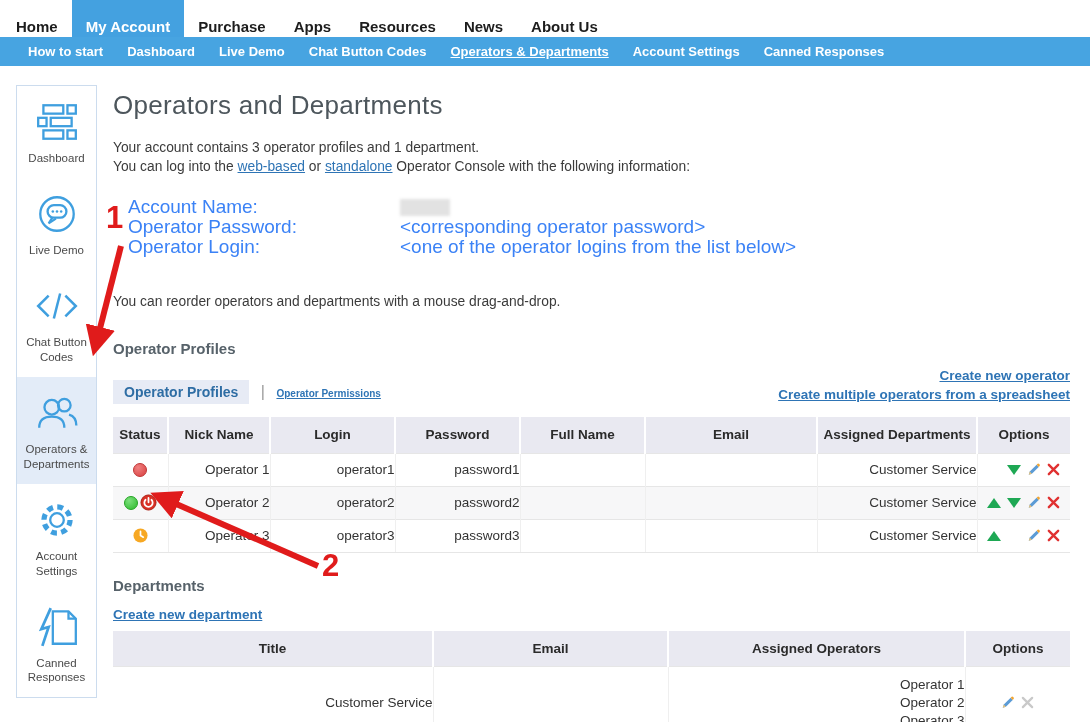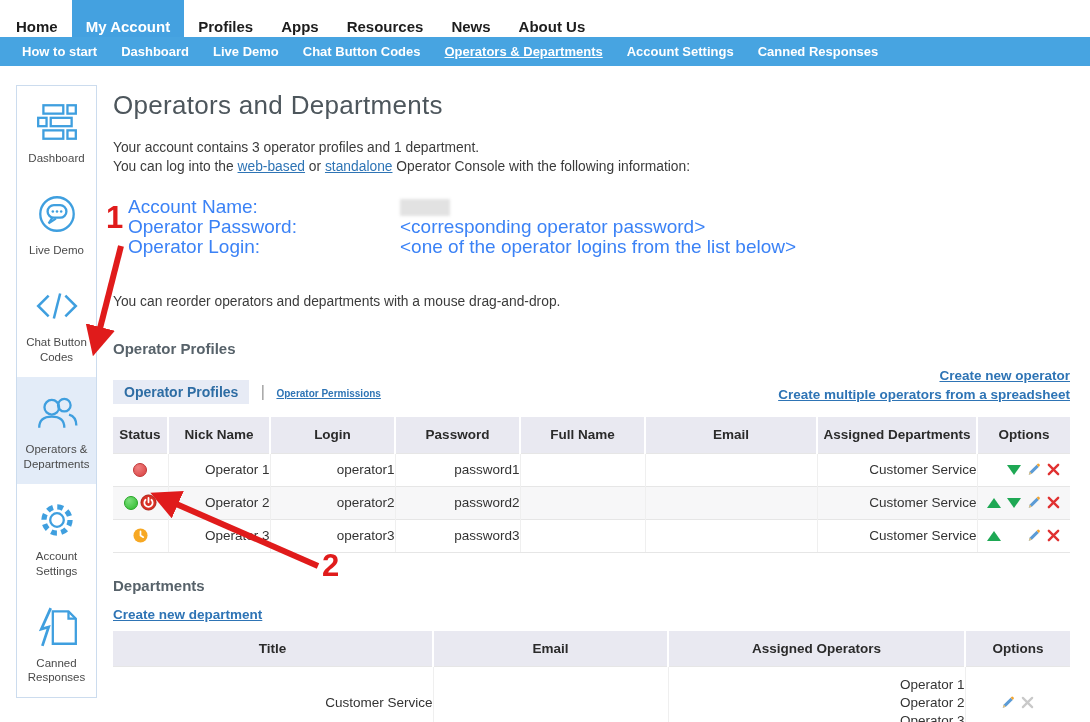--- a/index.html
+++ b/index.html
@@ -5,21 +5,21 @@
   * { margin:0; padding:0; box-sizing:border-box; }
   body { font-family:"Liberation Sans", sans-serif; background:#fff; }
   .page { position:relative; width:1090px; height:722px; background:#fff; overflow:hidden; }
 
   
   .topnav { display:flex; height:37px; background:#fff; align-items:stretch; padding-left:2px; }
   .topnav .item { line-height:37px; padding:8px 14px; font-size:15px; font-weight:bold; color:#1d1d1d; cursor:pointer; }
   .topnav .item.active { background:#44a1e0; color:#fff; }
 
   
-  .subnav { display:flex; height:29px; background:#47a4e1; align-items:stretch; padding-left:10px; }
+  .subnav { display:flex; height:29px; background:#47a4e1; align-items:stretch; padding-left:16px; }
   .subnav .item { line-height:29px; padding:0 12px; font-size:13px; font-weight:bold; color:#fff; cursor:pointer; }
   .subnav .item.active { text-decoration:underline; }
 
   
   .sidebar { position:absolute; left:16px; top:85px; width:81px; background:#fff; border:1px solid #ccdcee; }
   .side-item { padding:13px 3px 12px; text-align:center; cursor:pointer; }
   .side-item.active { background:#e3ecf8; }
   .side-item svg { display:block; margin:0 auto 6px; }
   .side-label { font-size:11.5px; color:#4a4a4a; line-height:1.3; display:block; }
 
@@ -67,21 +67,21 @@
   .anno-num { position:absolute; color:#e01b1b; font-size:31px; font-weight:bold; font-family:"Liberation Sans",sans-serif; }
 </style>
 </head>
 <body>
 
 <div class="page">
 
   <div class="topnav">
     <div class="item">Home</div>
     <div class="item active">My Account</div>
-    <div class="item">Profiles</div>
+    <div class="item">Purchase</div>
     <div class="item">Apps</div>
     <div class="item">Resources</div>
     <div class="item">News</div>
     <div class="item">About Us</div>
   </div>
 
   <div class="subnav">
     <div class="item">How to start</div>
     <div class="item">Dashboard</div>
     <div class="item">Live Demo</div>

